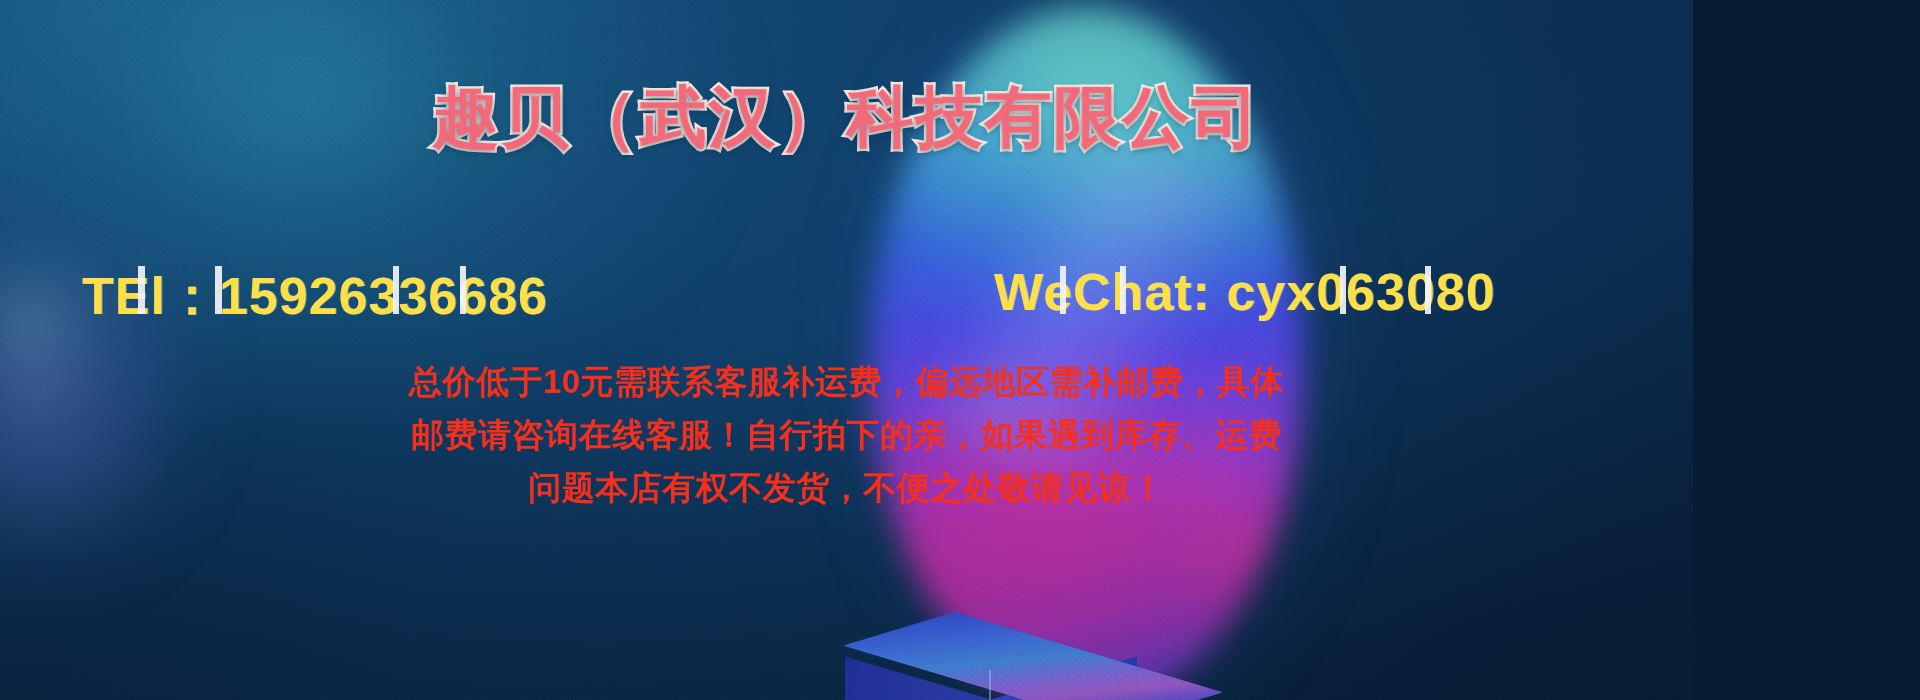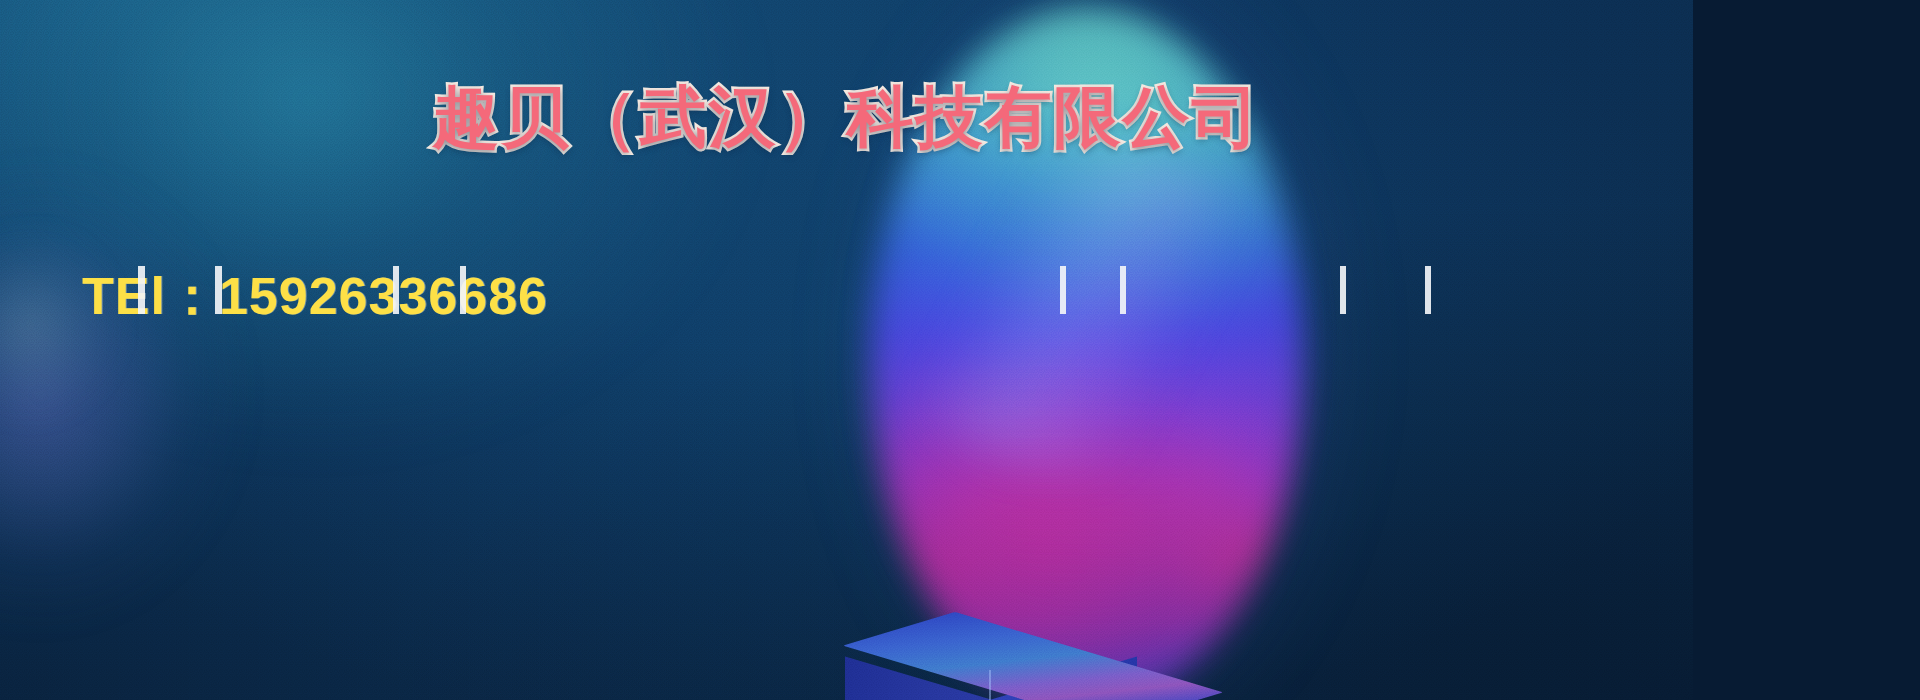--- a/index.html
+++ b/index.html
@@ -216,19 +216,25 @@
   <div class="grain"></div>
 
   <div class="title">趣贝（武汉）科技有限公司</div>
 
   <div class="contact contact-tel">TEl：15926336686</div>
   <div class="sliver" style="left:138px; top:266px; width:7px; height:48px;"></div>
   <div class="sliver" style="left:215px; top:266px; width:7px; height:48px;"></div>
   <div class="sliver" style="left:393px; top:266px; width:6px; height:48px;"></div>
   <div class="sliver" style="left:460px; top:266px; width:6px; height:48px;"></div>
 
+  <div class="contact contact-wechat">WeChat: cyx063080</div>
   <div class="sliver" style="left:1060px; top:266px; width:6px; height:48px;"></div>
   <div class="sliver" style="left:1120px; top:266px; width:6px; height:48px;"></div>
   <div class="sliver" style="left:1340px; top:266px; width:6px; height:48px;"></div>
   <div class="sliver" style="left:1425px; top:266px; width:6px; height:48px;"></div>
 
+  <div class="notice">
+    <div>总价低于10元需联系客服补运费，偏远地区需补邮费，具体</div>
+    <div>邮费请咨询在线客服！自行拍下的亲，如果遇到库存、运费</div>
+    <div>问题本店有权不发货，不便之处敬请见谅！</div>
+  </div>
 
 </div>
 
 </body></html>

